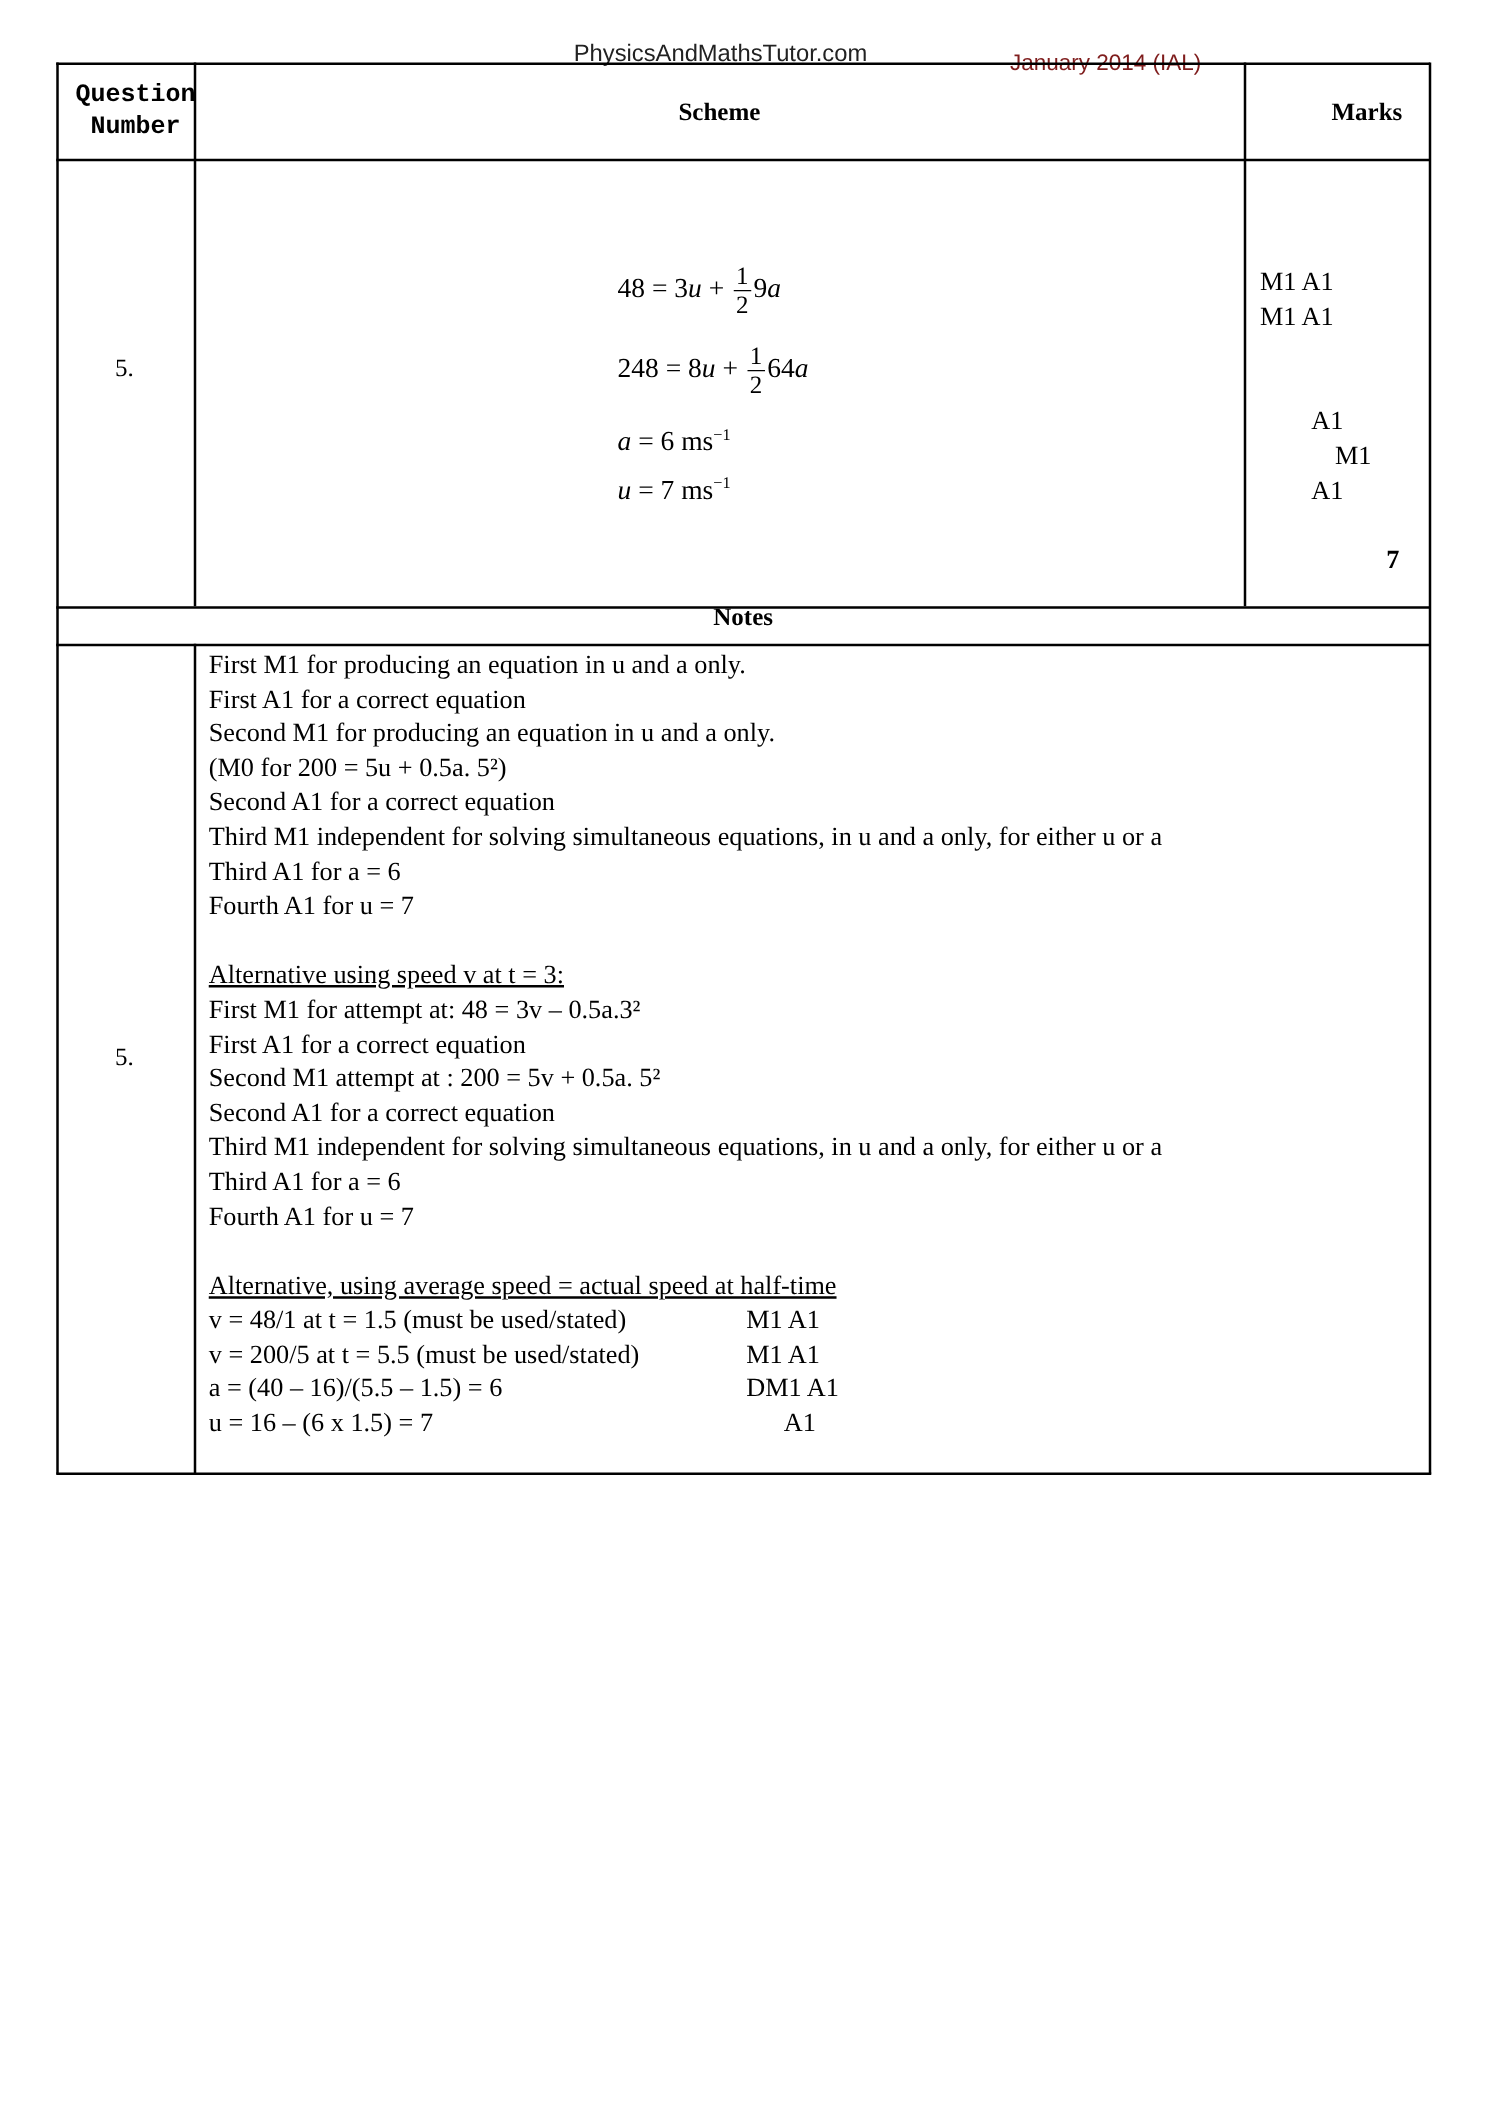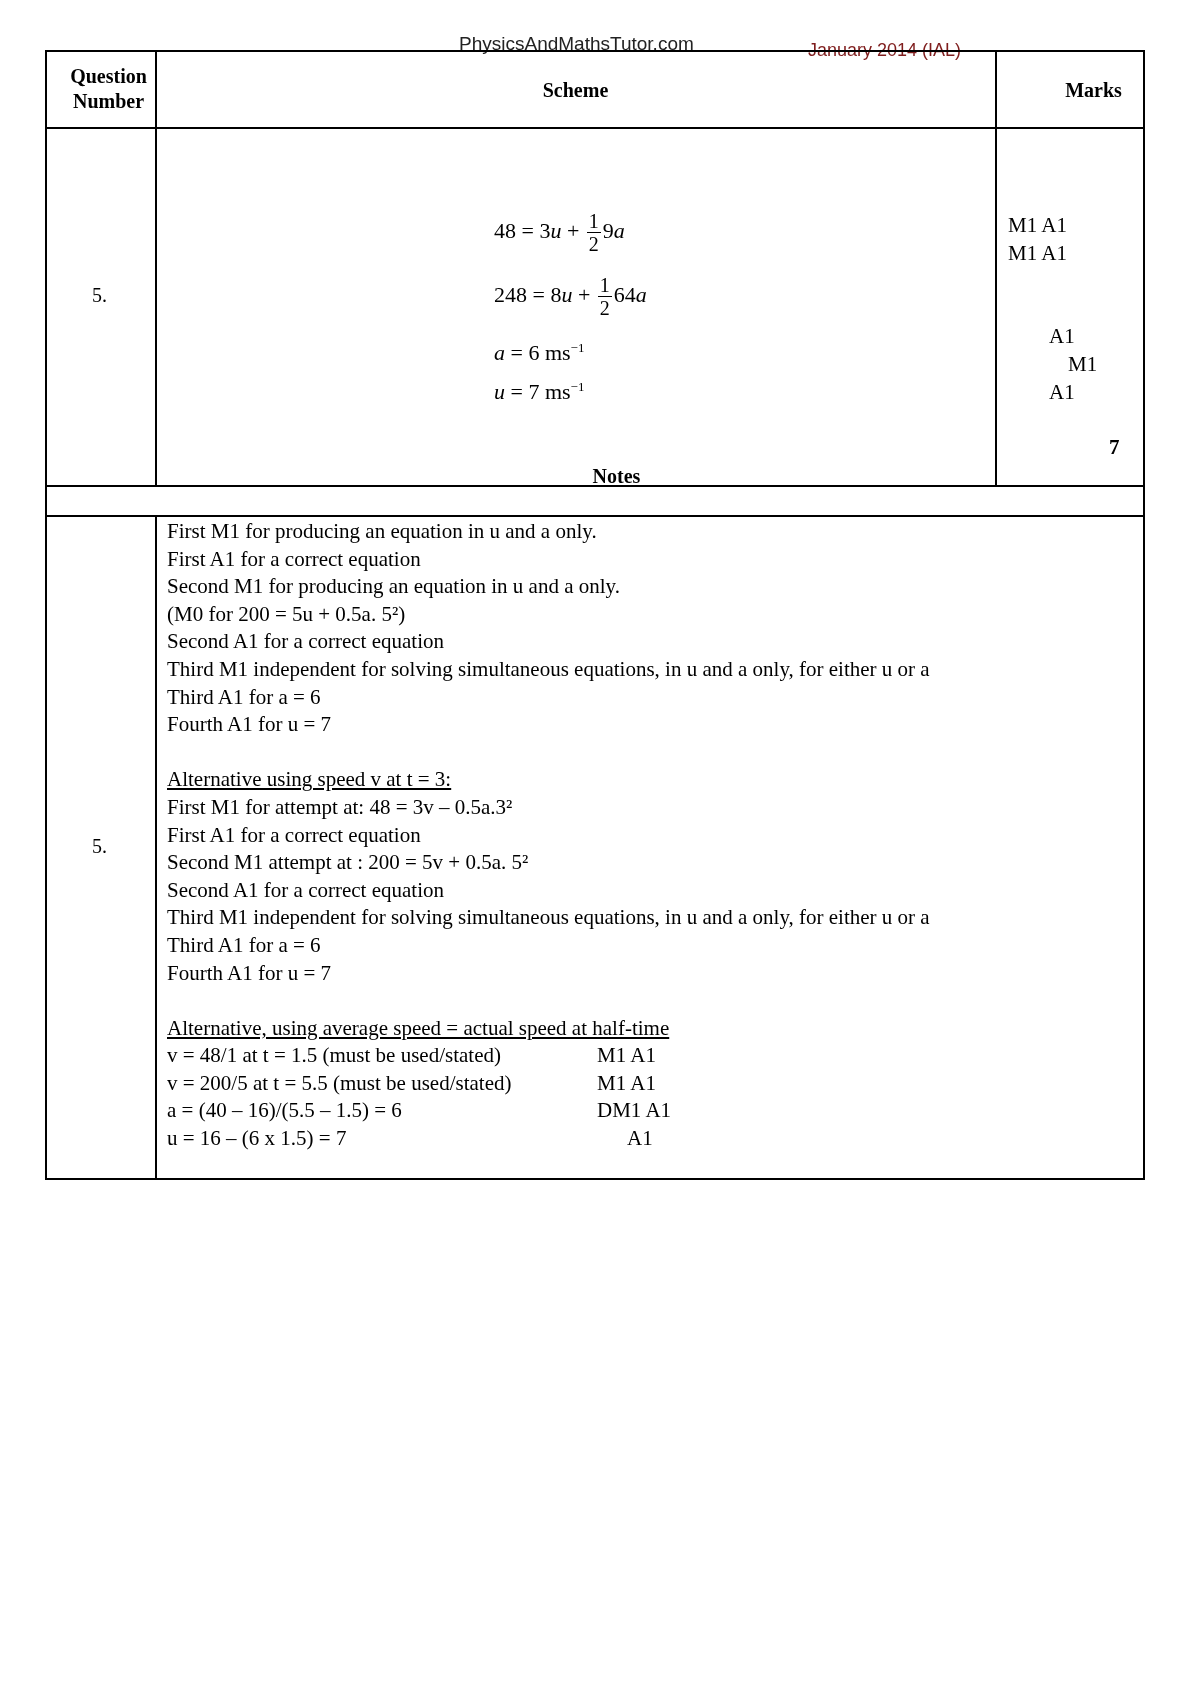--- a/index.html
+++ b/index.html
@@ -40,21 +40,21 @@
   <div class="line hl" style="left:45px; top:485px; width:1099px;"></div>
   <div class="line hl" style="left:45px; top:515px; width:1099px;"></div>
   <div class="line hl" style="left:45px; top:1178px; width:1100px;"></div>
   <div class="line vl" style="left:45px; top:50px; height:1129px;"></div>
   <div class="line vl" style="left:1143px; top:50px; height:1129px;"></div>
   <div class="line vl" style="left:155px; top:50px; height:435px;"></div>
   <div class="line vl" style="left:155px; top:515px; height:664px;"></div>
   <div class="line vl" style="left:995px; top:50px; height:435px;"></div>
 </div>
 
-<div class="cell-head" style="left:46px; top:64px; width:125px;">Question Number</div>
+<div class="cell-head" style="left:46px; top:64px; width:125px;font-family:Liberation Mono, monospace;">Question Number</div>
 <div class="cell-head" style="left:156px; top:78px; width:839px;">Scheme</div>
 <div class="cell-head" style="left:996px; top:78px; width:147px;padding-left:24px;">Marks</div>
 
 <div class="qnum" style="left:92px; top:284px;">5.</div>
 
 <div class="eq" style="left:494px; top:210px;">
   <span>48 = 3</span><i>u</i><span> + </span><span class="frac"><span class="num">1</span><span>2</span></span><span>9</span><i>a</i>
 </div>
 
 <div class="eq" style="left:494px; top:274px;">
@@ -69,21 +69,21 @@
   <i>u</i><span> = 7 ms</span><sup>−1</sup>
 </div>
 
 <div class="mark" style="left:1008px; top:213px;">M1 A1</div>
 <div class="mark" style="left:1008px; top:241px;">M1 A1</div>
 <div class="mark" style="left:1049px; top:324px;">A1</div>
 <div class="mark" style="left:1036px; top:352px;margin-left:32px;">M1</div>
 <div class="mark" style="left:1049px; top:380px;">A1</div>
 <div class="mark" style="left:1109px; top:435px; font-weight:bold;">7</div>
 
-<div class="cell-head" style="left:46px; top:464px; width:1097px;padding-left:22px;">Notes</div>
+<div class="cell-head" style="left:46px; top:482px; width:1097px;">Notes</div>
 
 <div class="qnum" style="left:92px; top:835px;">5.</div>
 
 <div class="notes">
   <div class="ln">First M1 for producing an equation in u and a only.</div>
   <div class="ln">First A1 for a correct equation</div>
   <div class="ln">Second M1 for producing an equation in u and a only.</div>
   <div class="ln">(M0 for 200 = 5u + 0.5a. 5²)</div>
   <div class="ln">Second A1 for a correct equation</div>
   <div class="ln">Third M1 independent for solving simultaneous equations, in u and a only, for either u or a</div>

